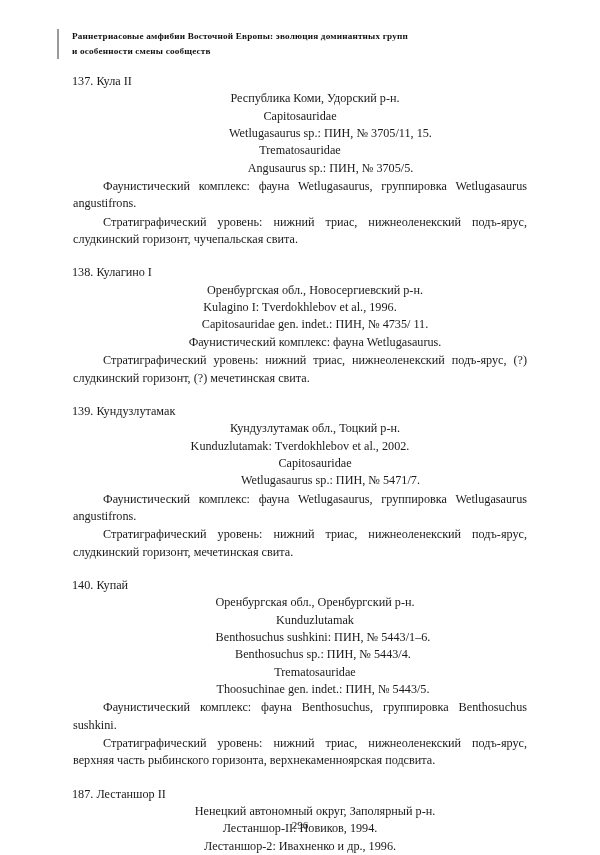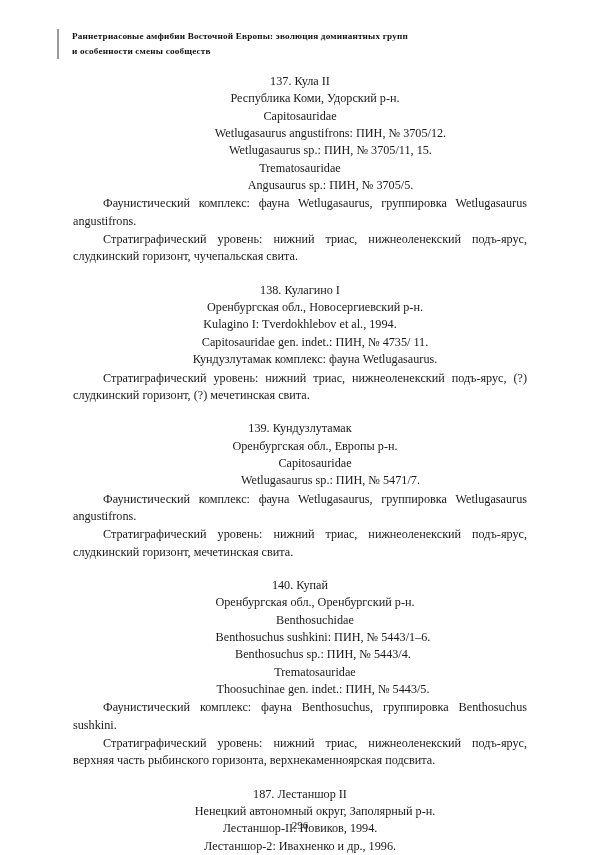--- a/index.html
+++ b/index.html
@@ -69,21 +69,21 @@
 
   p.line {
     margin: 0;
     font-size: 12.2px;
     line-height: 17.35px;
     text-align: center;
     white-space: pre-wrap;
   }
 
   p.center {
-    text-align: center;
+    text-align: left;
   }
 
   
   .ind0 { padding-left: 0; }
   .ind1 { padding-left: 30px; }
   .ind2 { padding-left: 46px; }
   .ind3 { padding-left: 61px; }
 
   
   p.just {
@@ -118,50 +118,50 @@
       <span class="hl">Раннетриасовые амфибии Восточной Европы: эволюция доминантных групп</span>
       <span class="hl">и особенности смены сообществ</span>
     </div>
   </div>
 
   <div class="content" id="content">
       <div class="entry">
         <p class="line center">137. Кула II</p>
         <p class="line ind1">Республика Коми, Удорский р-н.</p>
         <p class="line ind0">Capitosauridae</p>
-        <p class="line ind3">Wetlugasaurus angustifrons: ПИН, № 3705/12.</p>
         <p class="line ind3">Wetlugasaurus sp.: ПИН, № 3705/11, 15.</p>
         <p class="line ind0">Trematosauridae</p>
         <p class="line ind3">Angusaurus sp.: ПИН, № 3705/5.</p>
         <p class="just">Фаунистический комплекс: фауна Wetlugasaurus, группировка Wetlugasaurus angustifrons.</p>
         <p class="just">Стратиграфический уровень: нижний триас, нижнеоленекский подъ-ярус, слудкинский горизонт, чучепальская свита.</p>
       </div>
       <div class="gap-entry"></div>
       <div class="entry">
         <p class="line center">138. Кулагино I</p>
         <p class="line ind1">Оренбургская обл., Новосергиевский р-н.</p>
-        <p class="line ind0">Kulagino I: Tverdokhlebov et al., 1994.</p>
+        <p class="line ind0">Kulagino I: Tverdokhlebov et al., 1996.</p>
         <p class="line ind1">Capitosauridae gen. indet.: ПИН, № 4735/ 11.</p>
-        <p class="line ind1">Кундузлутамак комплекс: фауна Wetlugasaurus.</p>
+        <p class="line ind1">Фаунистический комплекс: фауна Wetlugasaurus.</p>
         <p class="just">Стратиграфический уровень: нижний триас, нижнеоленекский подъ-ярус, (?) слудкинский горизонт, (?) мечетинская свита.</p>
       </div>
       <div class="gap-entry"></div>
       <div class="entry">
         <p class="line center">139. Кундузлутамак</p>
-        <p class="line ind1">Оренбургская обл., Европы р-н.</p>
+        <p class="line ind1">Кундузлутамак обл., Тоцкий р-н.</p>
+        <p class="line ind0">Kunduzlutamak: Tverdokhlebov et al., 2002.</p>
         <p class="line ind1">Capitosauridae</p>
         <p class="line ind3">Wetlugasaurus sp.: ПИН, № 5471/7.</p>
         <p class="just">Фаунистический комплекс: фауна Wetlugasaurus, группировка Wetlugasaurus angustifrons.</p>
         <p class="just">Стратиграфический уровень: нижний триас, нижнеоленекский подъ-ярус, слудкинский горизонт, мечетинская свита.</p>
       </div>
       <div class="gap-entry"></div>
       <div class="entry">
         <p class="line center">140. Купай</p>
         <p class="line ind1">Оренбургская обл., Оренбургский р-н.</p>
-        <p class="line ind1">Benthosuchidae</p>
+        <p class="line ind1">Kunduzlutamak</p>
         <p class="line ind2">Benthosuchus sushkini: ПИН, № 5443/1–6.</p>
         <p class="line ind2">Benthosuchus sp.: ПИН, № 5443/4.</p>
         <p class="line ind1">Trematosauridae</p>
         <p class="line ind2">Thoosuchinae gen. indet.: ПИН, № 5443/5.</p>
         <p class="just">Фаунистический комплекс: фауна Benthosuchus, группировка Benthosuchus sushkini.</p>
         <p class="just">Стратиграфический уровень: нижний триас, нижнеоленекский подъ-ярус, верхняя часть рыбинского горизонта, верхнекаменноярская подсвита.</p>
       </div>
       <div class="gap-entry"></div>
       <div class="entry">
         <p class="line center">187. Лестаншор II</p>

